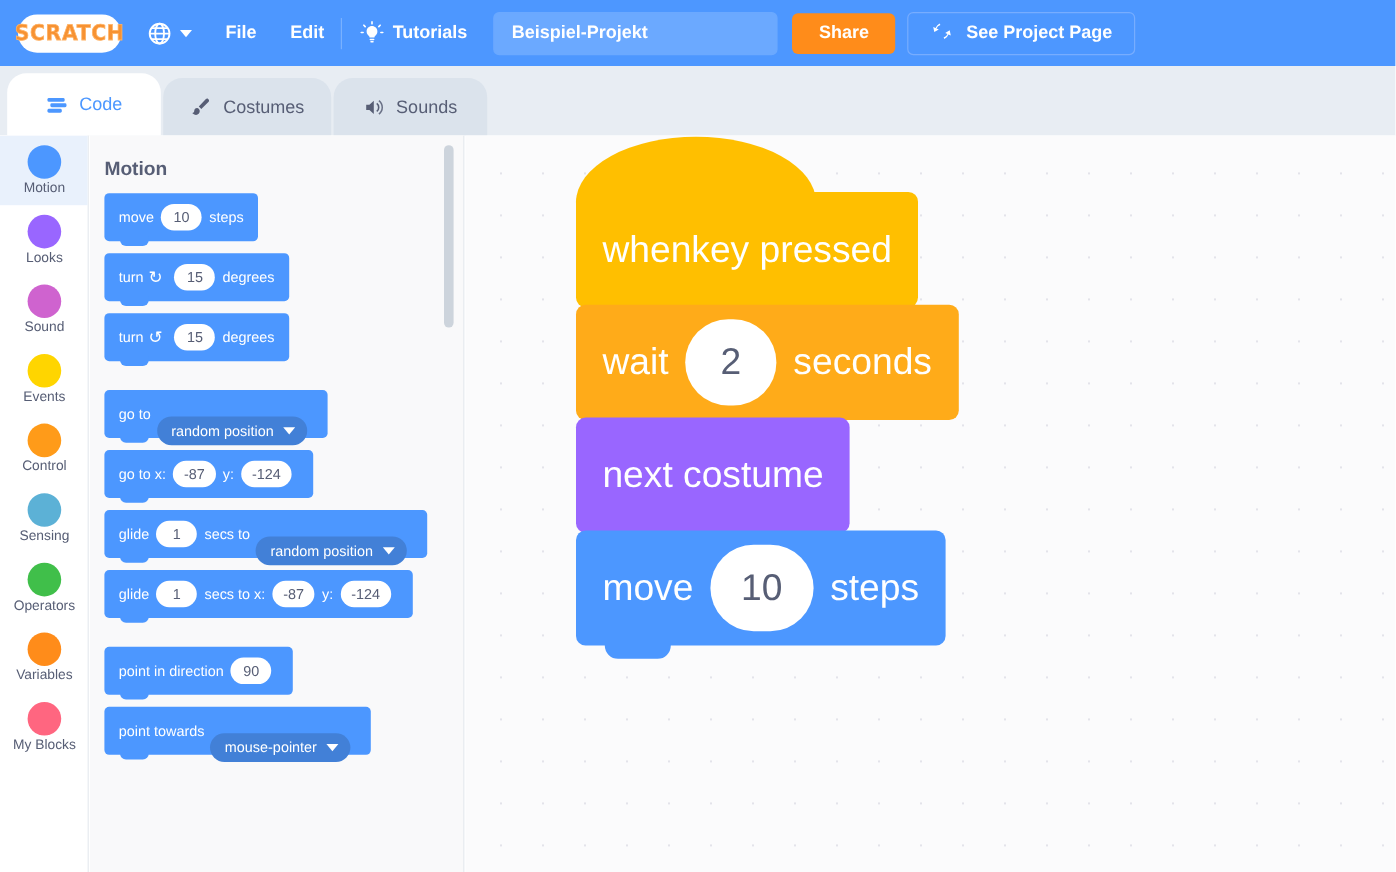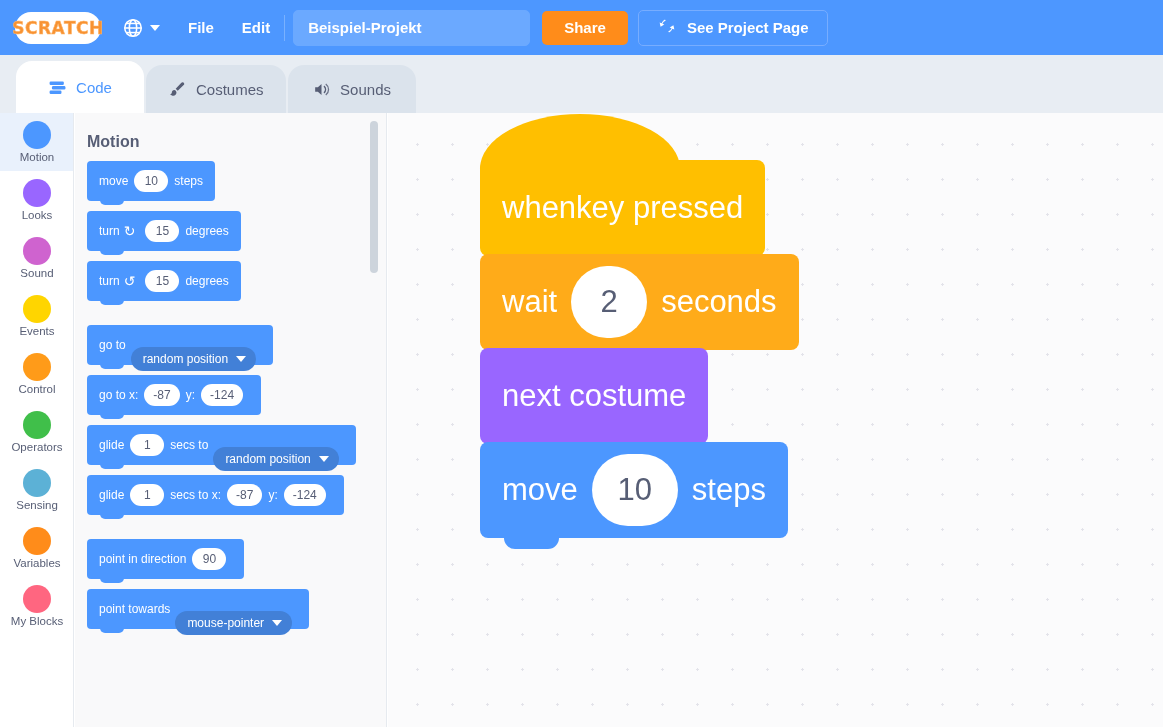--- a/index.html
+++ b/index.html
@@ -78,21 +78,21 @@
     display: flex; align-items: center; gap: 10px;
     font-family: "Liberation Sans", sans-serif;
   }
 
   
   .tabbar {
     position: absolute; top: 55px; left: 0;
     width: 1163px; height: 58px;
     background: #e8edf3;
     display: flex; align-items: flex-end;
-    padding-left: 16px;
+    padding-left: 6px;
   }
   .tab {
     height: 48px; min-width: 128px; padding: 0 22px;
     border-top-left-radius: 16px; border-top-right-radius: 16px;
     background: #dbe3ec;
     display: flex; align-items: center; justify-content: center;
     gap: 9px; cursor: pointer;
     font-size: 15px; color: #575e75;
     margin-right: 2px;
   }
@@ -288,20 +288,37 @@
         </svg>
       </span>
       <span class="caret-dn"></span>
     </div>
 
     <div class="mb-item">File</div>
     <div class="mb-item">Edit</div>
 
     <div class="mb-sep"></div>
 
+    <div class="mb-item">
+      <span class="bulb-ic">
+        <svg viewBox="0 0 24 24" width="22" height="22" fill="#fff">
+          <path d="M12 5.2c-2.7 0-4.9 2.1-4.9 4.8 0 1.8 1 3.1 1.9 4 .5.5.8 1 .8 1.6h4.4c0-.6.3-1.1.8-1.6.9-.9 1.9-2.2 1.9-4 0-2.7-2.2-4.8-4.9-4.8z"></path>
+          <rect x="9.8" y="16.6" width="4.4" height="1.5" rx="0.7"></rect>
+          <rect x="10.4" y="18.8" width="3.2" height="1.4" rx="0.7"></rect>
+          <g stroke="#fff" stroke-width="1.5" stroke-linecap="round">
+            <line x1="12" y1="1.4" x2="12" y2="3.1"></line>
+            <line x1="4.6" y1="4.4" x2="5.8" y2="5.6"></line>
+            <line x1="19.4" y1="4.4" x2="18.2" y2="5.6"></line>
+            <line x1="2.2" y1="11" x2="3.9" y2="11"></line>
+            <line x1="21.8" y1="11" x2="20.1" y2="11"></line>
+          </g>
+        </svg>
+      </span>
+      <span>Tutorials</span>
+    </div>
 
     <input class="proj-name" value="Beispiel-Projekt" style="">
 
     <button class="share-btn">Share</button>
 
     <button class="seeproj-btn">
       <span>
         <svg viewBox="0 0 24 24" width="20" height="20" fill="#fff">
           <path d="M9.6 4.2a8 8 0 0 0-4 4.6l-2.4-1 1.1 5.1 4.5-2.6-2.3-1a5.9 5.9 0 0 1 3.9-3.6z"></path>
           <path d="M14.4 19.8a8 8 0 0 0 4-4.6l2.4 1-1.1-5.1-4.5 2.6 2.3 1a5.9 5.9 0 0 1-3.9 3.6z"></path>
@@ -360,26 +377,26 @@
         </div>
         <div class="cat">
           <div class="cat-dot" style="background: rgb(255, 213, 0);"></div>
           <div class="cat-lbl">Events</div>
         </div>
         <div class="cat">
           <div class="cat-dot" style="background: rgb(255, 155, 25);"></div>
           <div class="cat-lbl">Control</div>
         </div>
         <div class="cat">
+          <div class="cat-dot" style="background: rgb(92, 177, 214);"></div>
+          <div class="cat-lbl">Sensing</div>
+        </div>
+        <div class="cat">
           <div class="cat-dot" style="background: rgb(64, 191, 74);"></div>
           <div class="cat-lbl">Operators</div>
-        </div>
-        <div class="cat">
-          <div class="cat-dot" style="background: rgb(92, 177, 214);"></div>
-          <div class="cat-lbl">Sensing</div>
         </div>
         <div class="cat">
           <div class="cat-dot" style="background: rgb(255, 140, 26);"></div>
           <div class="cat-lbl">Variables</div>
         </div>
         <div class="cat">
           <div class="cat-dot" style="background: rgb(255, 102, 128);"></div>
           <div class="cat-lbl">My Blocks</div>
         </div>
       </div>

